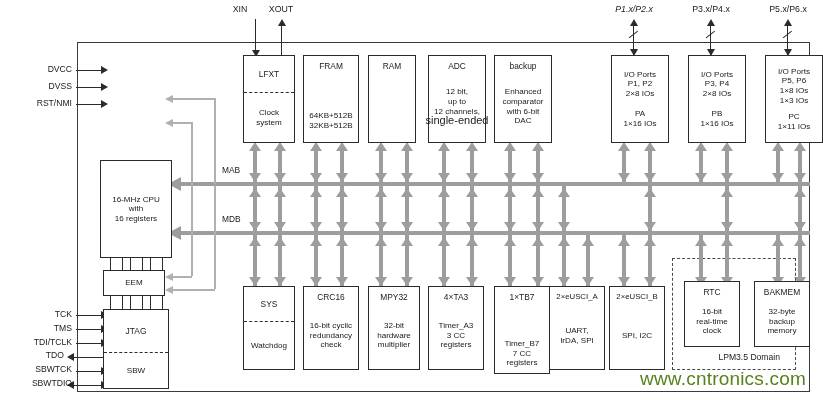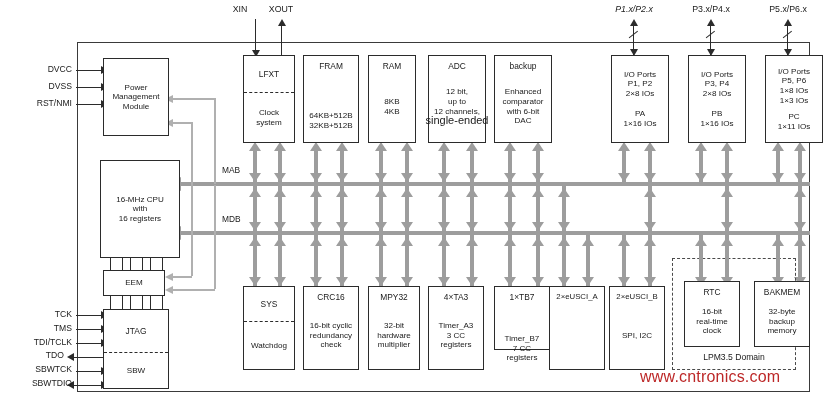--- a/index.html
+++ b/index.html
@@ -56,21 +56,21 @@
 
   
   .domain{border:1.5px dashed #4a4a4a;z-index:2;background:transparent;}
   .domain-label{font-size:8.6px;color:#1a1a1a;z-index:7;white-space:nowrap;}
 
   
   .stub{background:#ffffff;border-left:1.5px solid #2b2b2b;border-right:1.5px solid #2b2b2b;z-index:5;}
 
   
   .wm{
-    font-size:16px;color:#b91c1c;opacity:.95;z-index:20;
+    font-size:19px;color:#4d7c0f;opacity:.95;z-index:20;
     font-family:"Liberation Sans",sans-serif;white-space:nowrap;letter-spacing:.2px;
   }
   .top-label{font-size:8.8px;color:#1a1a1a;z-index:8;white-space:nowrap;text-align:center;}
 </style>
 </head>
 <body>
 
 <div id="stage">
 
   <div class="abs top-label" style="left:218px;top:4px;width:44px;">XIN</div>
@@ -303,27 +303,22 @@
   <div class="abs thin thin-h" style="left:172px;top:122px;width:20px;"></div>
   <div class="abs ah-left-sm" style="left:165px;top:118.5px;"></div>
 
   <div class="abs thin thin-v" style="left:191px;top:234px;height:42px;"></div>
   <div class="abs thin thin-h" style="left:172px;top:276px;width:20px;"></div>
   <div class="abs ah-left-sm" style="left:165px;top:272.5px;"></div>
   <div class="abs thin thin-v" style="left:214px;top:185px;height:104px;"></div>
   <div class="abs thin thin-h" style="left:172px;top:289px;width:43px;"></div>
   <div class="abs ah-left-sm" style="left:165px;top:285.5px;"></div>
 
-  <div class="abs mod" style="left:103px;top:58px;width:66px;height:78px;justify-content:center;">
-    <div class="mbody">Power</div>
-    <div class="mbody">Management</div>
-    <div class="mbody">Module</div>
-  </div>
-
-  <div class="abs mod" style="left:100px;top:160px;width:80px;height:98px;justify-content:center;">
+
+  <div class="abs mod" style="left:100px;top:160px;width:72px;height:98px;justify-content:center;">
     <div class="mbody">16-MHz CPU</div>
     <div class="mbody">with</div>
     <div class="mbody">16 registers</div>
   </div>
 
   <div class="abs stub" style="left:110px;top:258px;width:13px;height:13px;"></div>
   <div class="abs stub" style="left:130px;top:258px;width:13px;height:13px;"></div>
   <div class="abs stub" style="left:150px;top:258px;width:13px;height:13px;"></div>
 
   <div class="abs mod" style="left:103px;top:270px;width:62px;height:26px;justify-content:center;">
@@ -358,24 +353,20 @@
   <div class="abs mod" style="left:303px;top:55px;width:56px;height:88px;gap:28px;">
     <div class="mtitle">FRAM</div>
     <div style="flex:1;display:flex;flex-direction:column;align-items:center;justify-content:center;width:100%;">
       <div class="mbody">64KB+512B</div>
       <div class="mbody">32KB+512B</div>
     </div>
   </div>
 
   <div class="abs mod" style="left:368px;top:55px;width:48px;height:88px;">
     <div class="mtitle">RAM</div>
-    <div style="flex:1;display:flex;flex-direction:column;align-items:center;justify-content:center;width:100%;">
-      <div class="mbody">8KB</div>
-      <div class="mbody">4KB</div>
-    </div>
   </div>
 
   <div class="abs mod" style="left:428px;top:55px;width:58px;height:88px;">
     <div class="mtitle">ADC</div>
     <div style="flex:1;display:flex;flex-direction:column;align-items:center;justify-content:center;width:100%;">
       <div class="mbody">12 bit,</div>
       <div class="mbody">up to</div>
       <div class="mbody">12 channels,</div>
       <div class="mbody" style="font-size:11px;">single-ended</div>
     </div>
@@ -449,42 +440,46 @@
 
   <div class="abs mod" style="left:428px;top:286px;width:56px;height:84px;">
     <div class="mtitle">4×TA3</div>
     <div style="flex:1;display:flex;flex-direction:column;align-items:center;justify-content:center;width:100%;">
       <div class="mbody">Timer_A3</div>
       <div class="mbody">3 CC</div>
       <div class="mbody">registers</div>
     </div>
   </div>
 
-  <div class="abs mod" style="left:494px;top:286px;width:56px;height:64px;gap:32px;">
+  <div class="abs mod" style="left:494px;top:286px;width:56px;height:88px;gap:32px;">
     <div class="mtitle">1×TB7</div>
     <div style="flex:1;display:flex;flex-direction:column;align-items:center;justify-content:center;width:100%;">
       <div class="mbody">Timer_B7</div>
       <div class="mbody">7 CC</div>
       <div class="mbody">registers</div>
     </div>
   </div>
 
   <div class="abs mod" style="left:549px;top:286px;width:56px;height:84px;">
     <div class="mtitle" style="font-size:7.8px;">2×eUSCI_A</div>
+    <div style="flex:1;display:flex;flex-direction:column;align-items:center;justify-content:center;width:100%;">
+      <div class="mbody">UART,</div>
+      <div class="mbody">IrDA, SPI</div>
+    </div>
   </div>
 
   <div class="abs mod" style="left:609px;top:286px;width:56px;height:84px;">
     <div class="mtitle" style="font-size:7.8px;">2×eUSCI_B</div>
     <div style="flex:1;display:flex;flex-direction:column;align-items:center;justify-content:center;width:100%;">
       <div class="mbody">SPI, I2C</div>
     </div>
   </div>
 
   <div class="abs domain" style="left:672px;top:258px;width:124px;height:112px;"></div>
-  <div class="abs domain-label" style="left:688px;top:352px;width:92px;text-align:center;">LPM3.5 Domain</div>
+  <div class="abs domain-label" style="left:688px;top:352px;width:92px;text-align:right;">LPM3.5 Domain</div>
 
   <div class="abs mod" style="left:684px;top:281px;width:56px;height:66px;">
     <div class="mtitle">RTC</div>
     <div style="flex:1;display:flex;flex-direction:column;align-items:center;justify-content:center;width:100%;">
       <div class="mbody">16-bit</div>
       <div class="mbody">real-time</div>
       <div class="mbody">clock</div>
     </div>
   </div>
 

